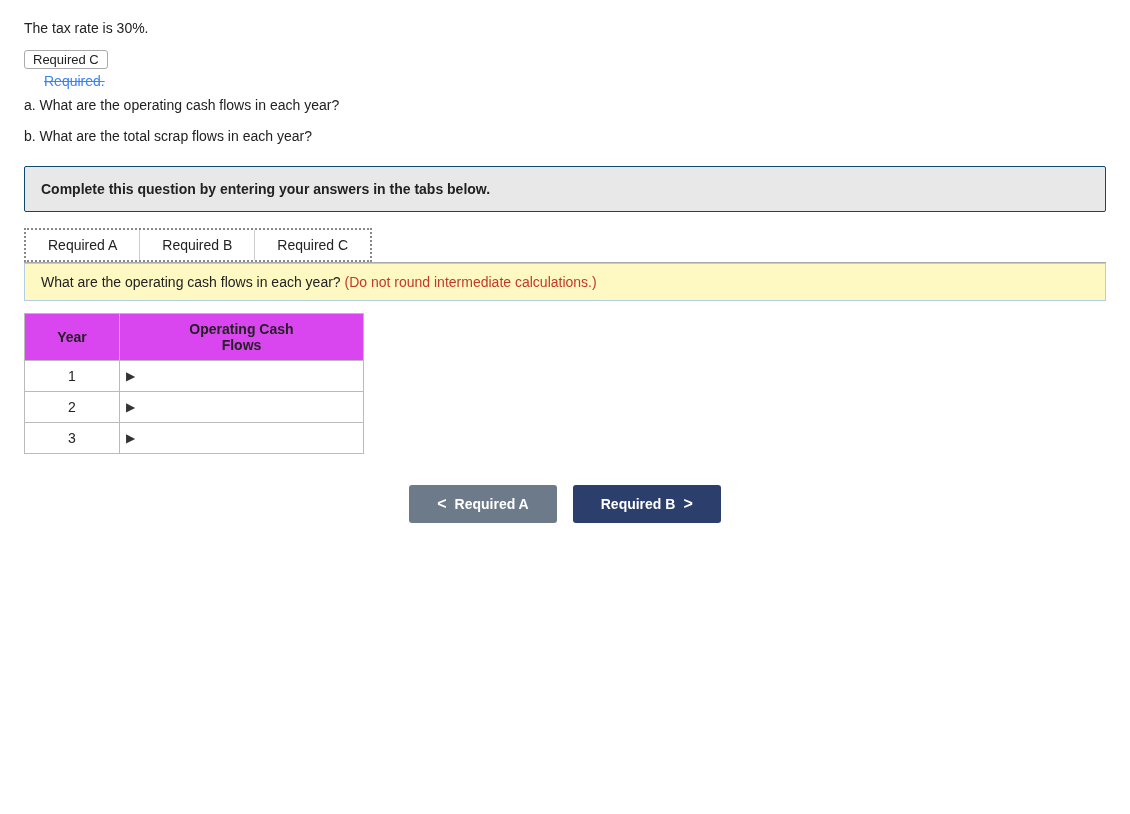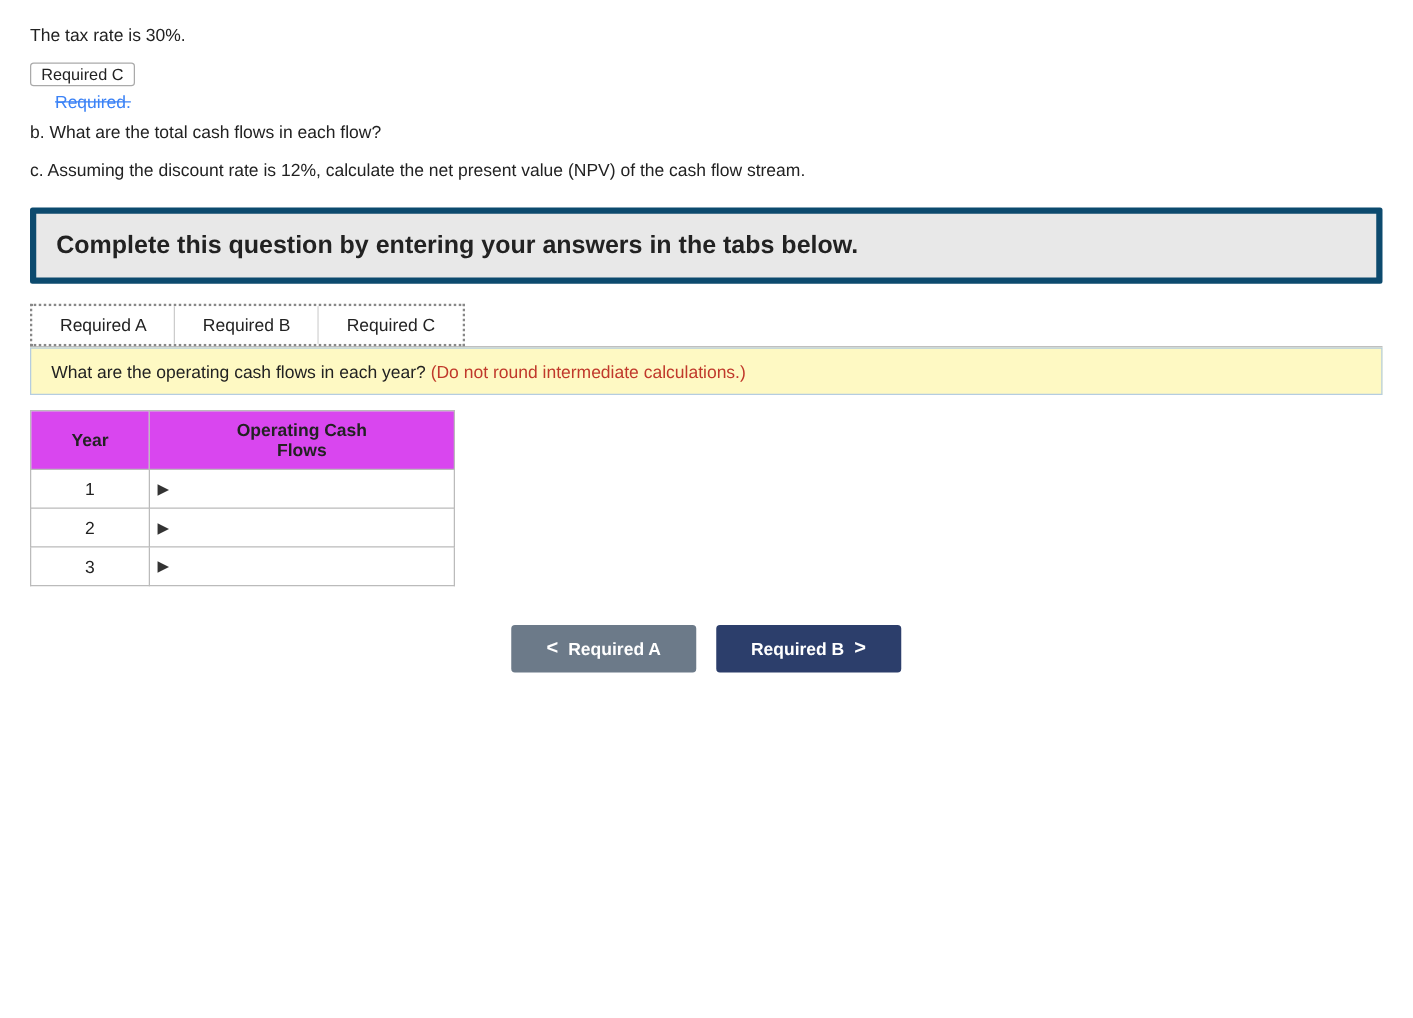--- a/index.html
+++ b/index.html
@@ -29,24 +29,24 @@
     }
     .required-label {
       font-size: 14px;
       text-decoration: line-through;
       color: #3b82f6;
       margin-bottom: 6px;
       margin-left: 20px;
     }
     .complete-banner {
       background: #e8e8e8;
-      border: 5px solid #0c4a6e;
+      border: 1px solid #0c4a6e;
       padding: 14px 16px;
       font-weight: bold;
-      font-size: 20px;
+      font-size: 14px;
       margin: 18px 0 0 0;
       border-radius: 2px;
     }
     .tabs-area {
       border: 2px dotted #888;
       display: inline-flex;
       margin-top: 16px;
     }
     .tab {
       padding: 7px 22px;
@@ -162,22 +162,22 @@
 <div>
   <p class="problem-text">The tax rate is 30%.</p>
 </div>
 
 <div style="margin: 6px 0 2px 0;">
   <span class="required-c-badge">Required C</span>
 </div>
 <div class="required-label">Required.</div>
 
 <div>
-  <p class="problem-text">b. What are the total cash flows in each flow?</p>
-  <p class="problem-text">c. Assuming the discount rate is 12%, calculate the net present value (NPV) of the cash flow stream.</p>
+  <p class="problem-text">a. What are the operating cash flows in each year?</p>
+  <p class="problem-text">b. What are the total scrap flows in each year?</p>
 </div>
 
 <div class="complete-banner">Complete this question by entering your answers in the tabs below.</div>
 
 <div style="border-bottom: 1px solid #aaa; margin-top: 0;">
   <div class="tabs-area">
     <div class="tab active">Required A</div>
     <div class="tab">Required B</div>
     <div class="tab">Required C</div>
   </div>

